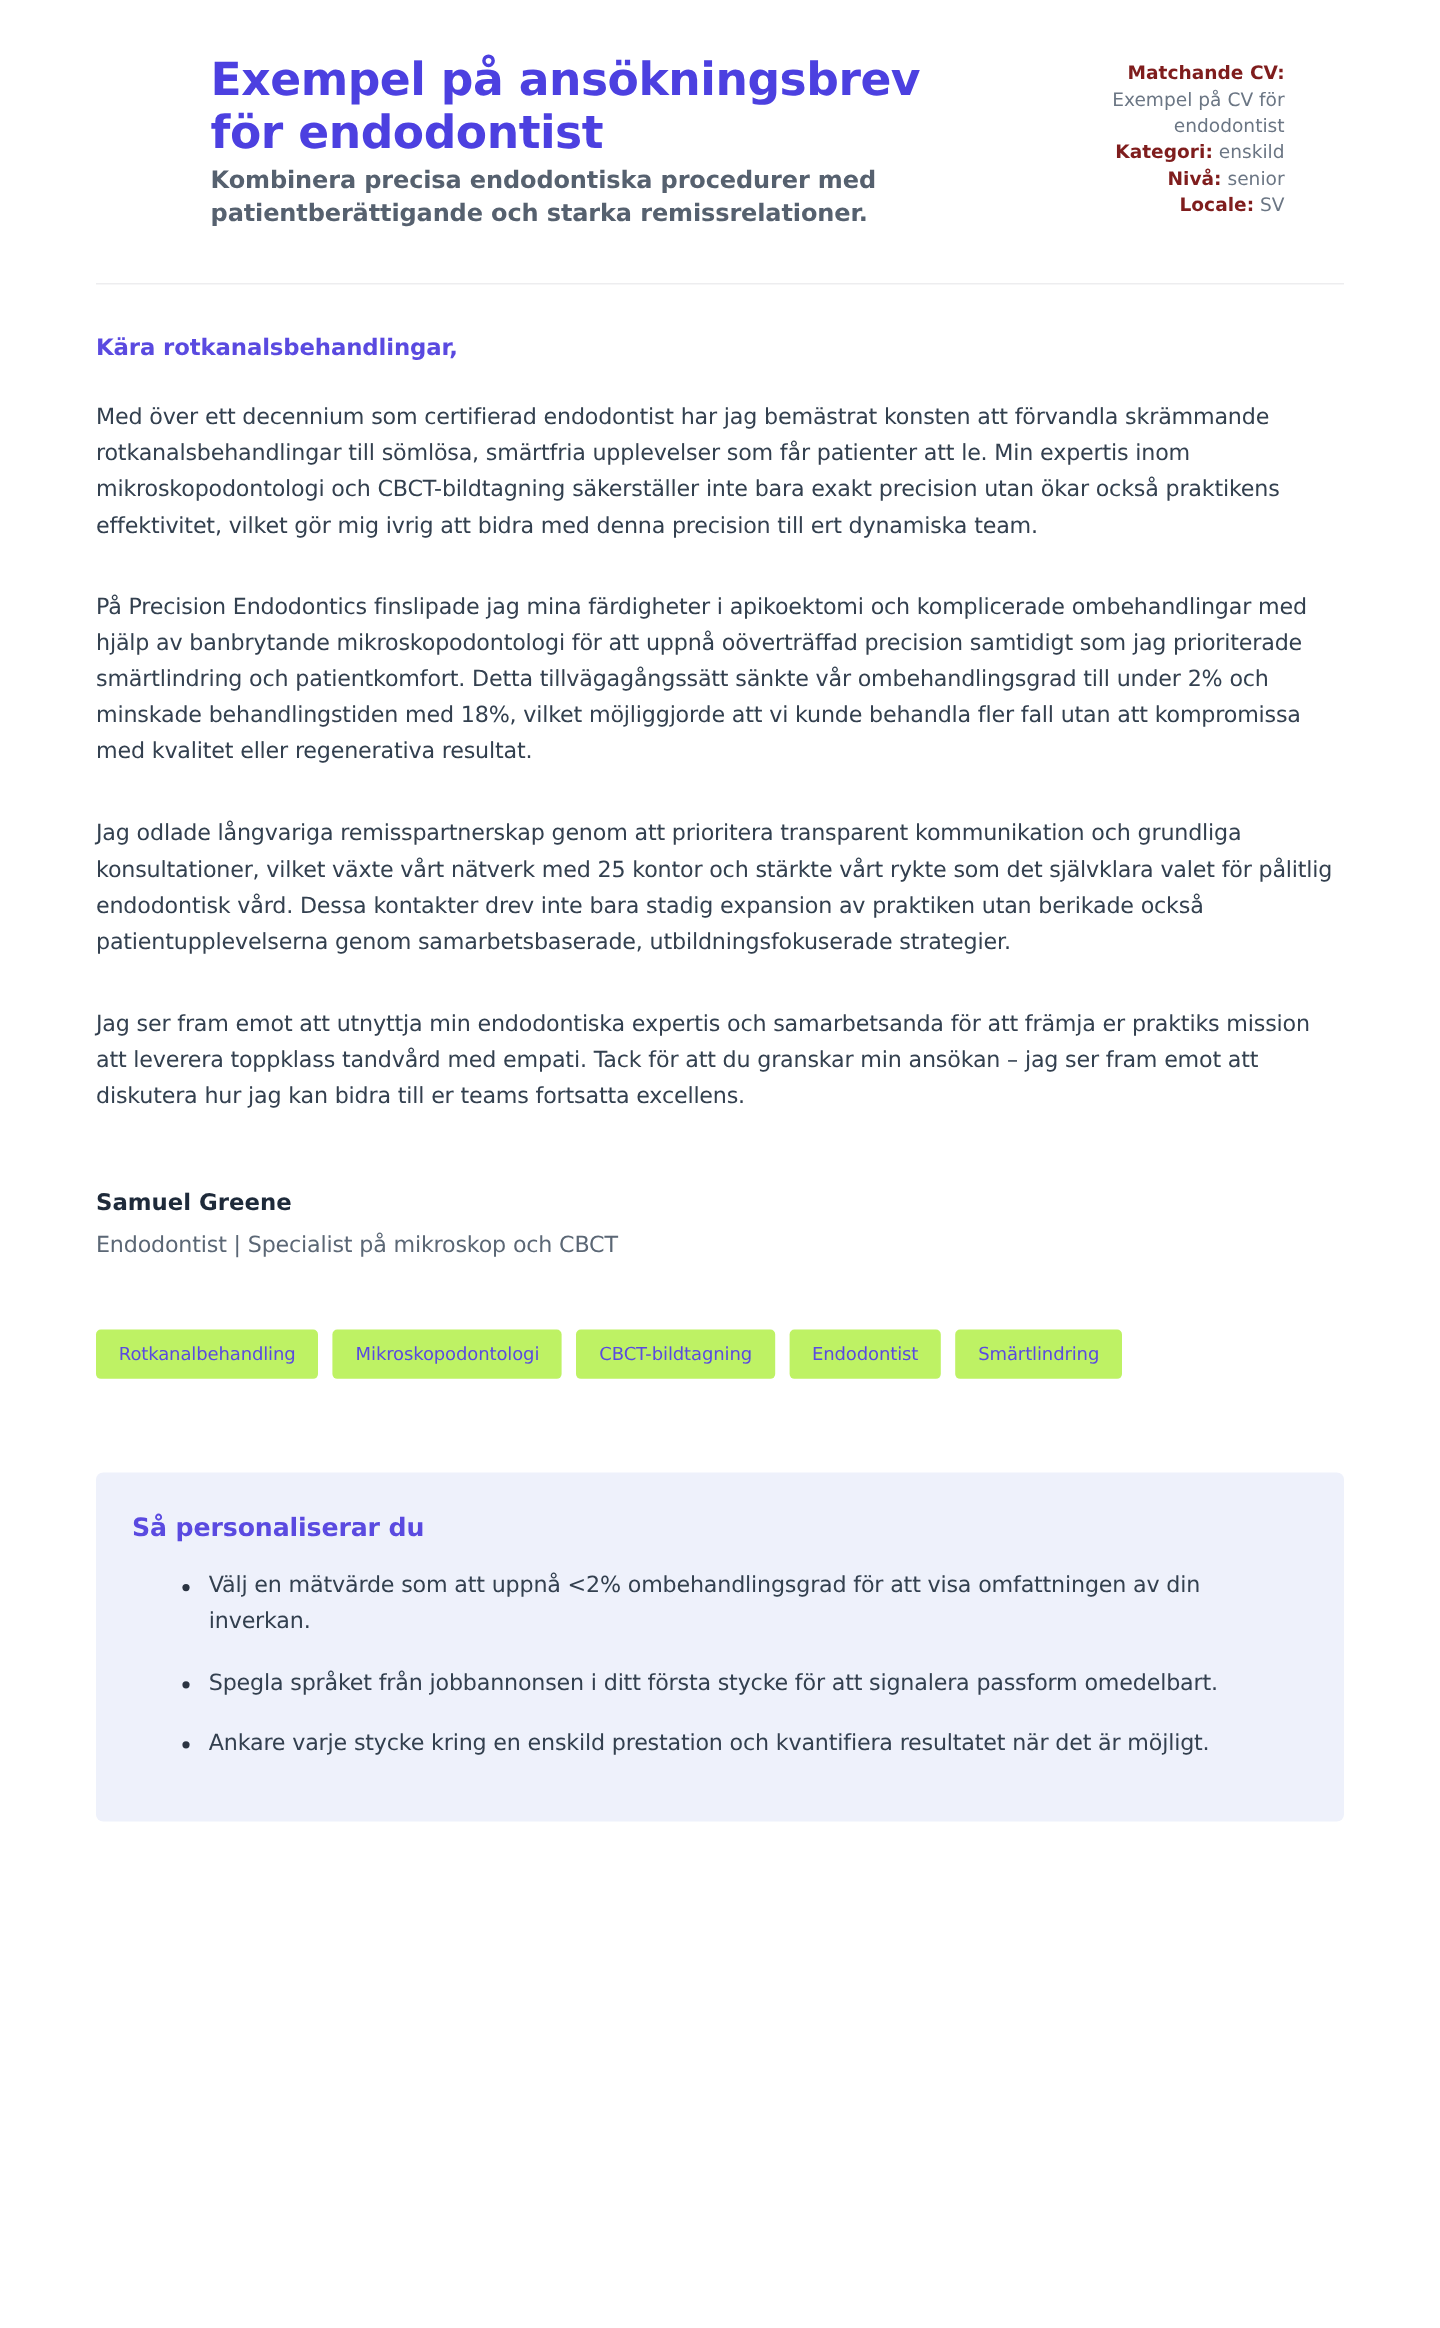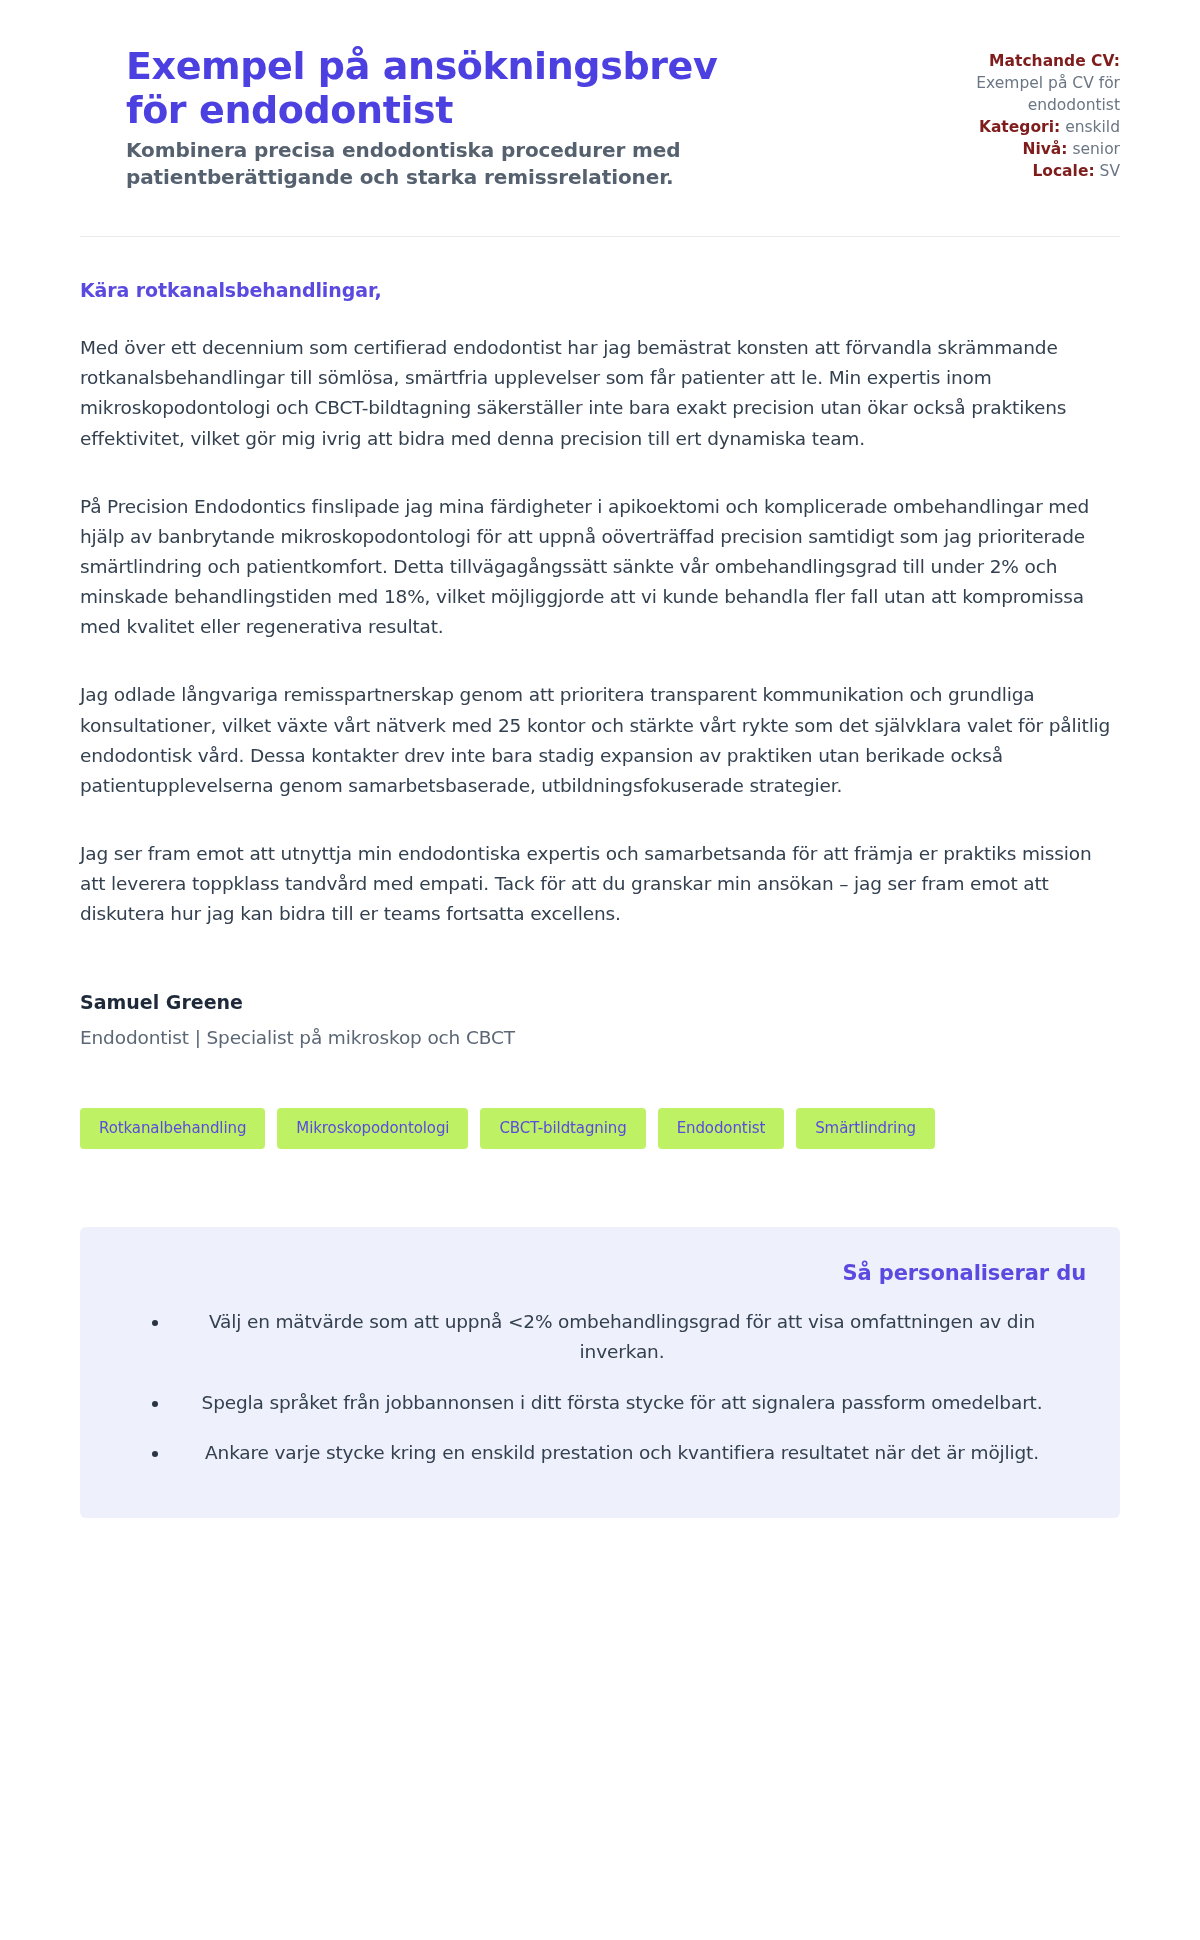--- a/index.html
+++ b/index.html
@@ -18,21 +18,21 @@
   .page {
     width: 1200px;
     box-sizing: border-box;
     padding: 44px 80px 40px 80px;
   }
 
   
   .header {
     display: flex;
     align-items: flex-start;
-    justify-content: space-between;
+    justify-content: center;
     gap: 40px;
     margin-left: 46px;
   }
   .header-left {
     flex: 1 1 auto;
     max-width: 640px;
   }
   .doc-title {
     margin: 0;
     font-size: 38px;
@@ -134,27 +134,25 @@
     border-radius: 6px;
     padding: 34px 34px 34px 30px;
     box-sizing: border-box;
   }
   .tips-title {
     margin: 0 0 22px 0;
     font-size: 21px;
     font-weight: 700;
     color: #5a4ae0;
     letter-spacing: -0.1px;
-    text-align: right;
   }
   .tips-list {
     margin: 16px;
     padding: 0 0 0 26px;
     list-style: none;
-    text-align: center;
   }
   .tips-list li {
     position: relative;
     font-size: 18.5px;
     line-height: 1.63;
     color: #33404f;
     margin-bottom: 20px;
     padding-left: 22px;
     letter-spacing: -0.15px;
   }

